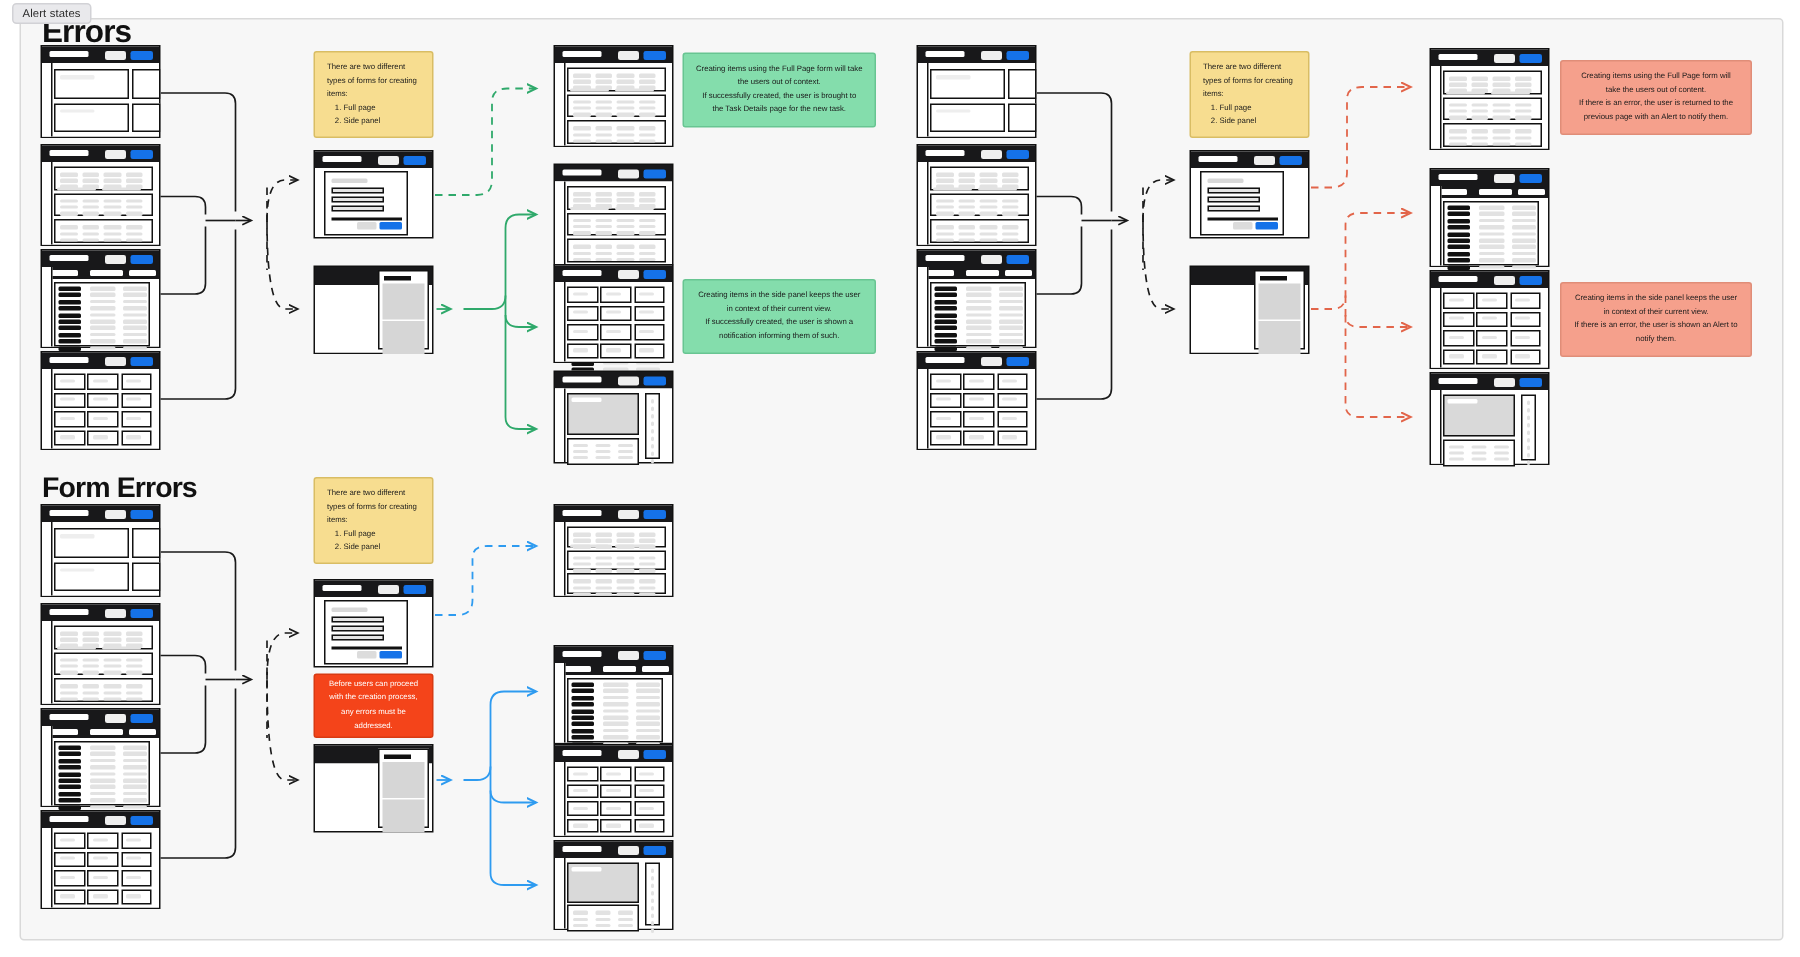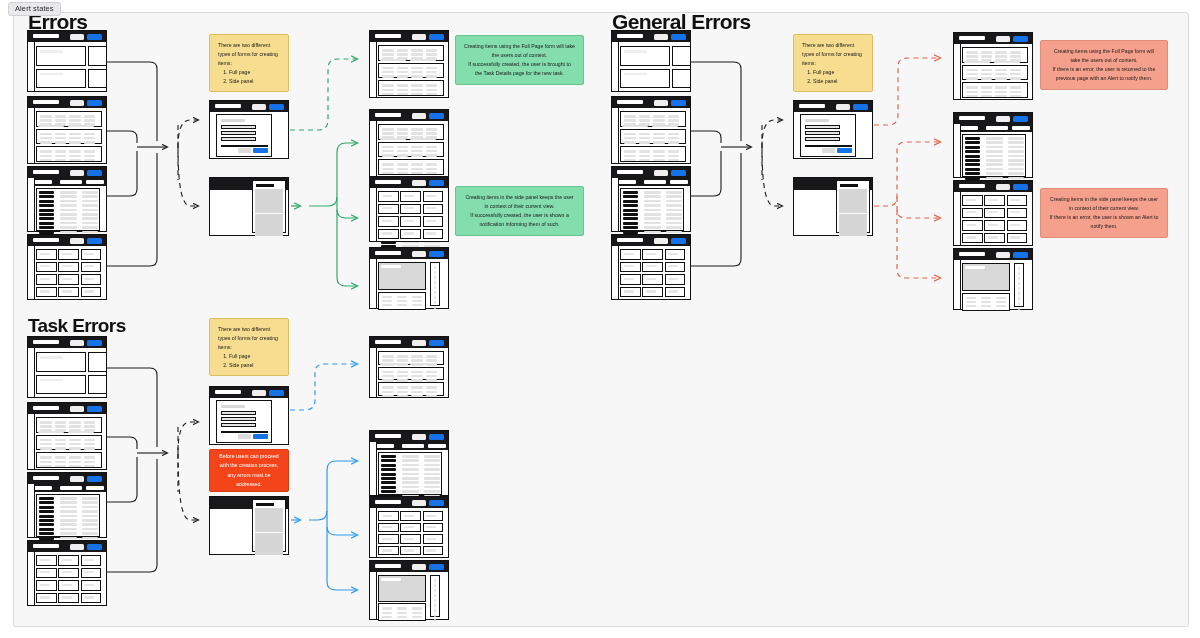--- a/index.html
+++ b/index.html
@@ -44,22 +44,21 @@
 </style>
 </head>
 <body>
 
 <div id="board">
 
   <div id="canvas"></div>
   <div id="tag">Alert states</div>
 
   <div class="sec-title" id="t-success">Errors</div>
-  <div class="sec-title" id="t-general">General Errors</div>
-  <div class="sec-title" id="t-formerr">Task Errors</div>
+  <div class="sec-title" id="t-formerr">Form Errors</div>
 
   <svg id="links">
     <defs>
       <marker id="ah-k" markerWidth="7" markerHeight="7" refX="5" refY="3" orient="auto">
         <path d="M0,0.4 L5.4,3 L0,5.6" fill="none" stroke="#1a1a1a" stroke-width="1.1"></path>
       </marker>
       <marker id="ah-g" markerWidth="7" markerHeight="7" refX="5" refY="3" orient="auto">
         <path d="M0,0.4 L5.4,3 L0,5.6" fill="none" stroke="#2fa96b" stroke-width="1.1"></path>
       </marker>
       <marker id="ah-r" markerWidth="7" markerHeight="7" refX="5" refY="3" orient="auto">

